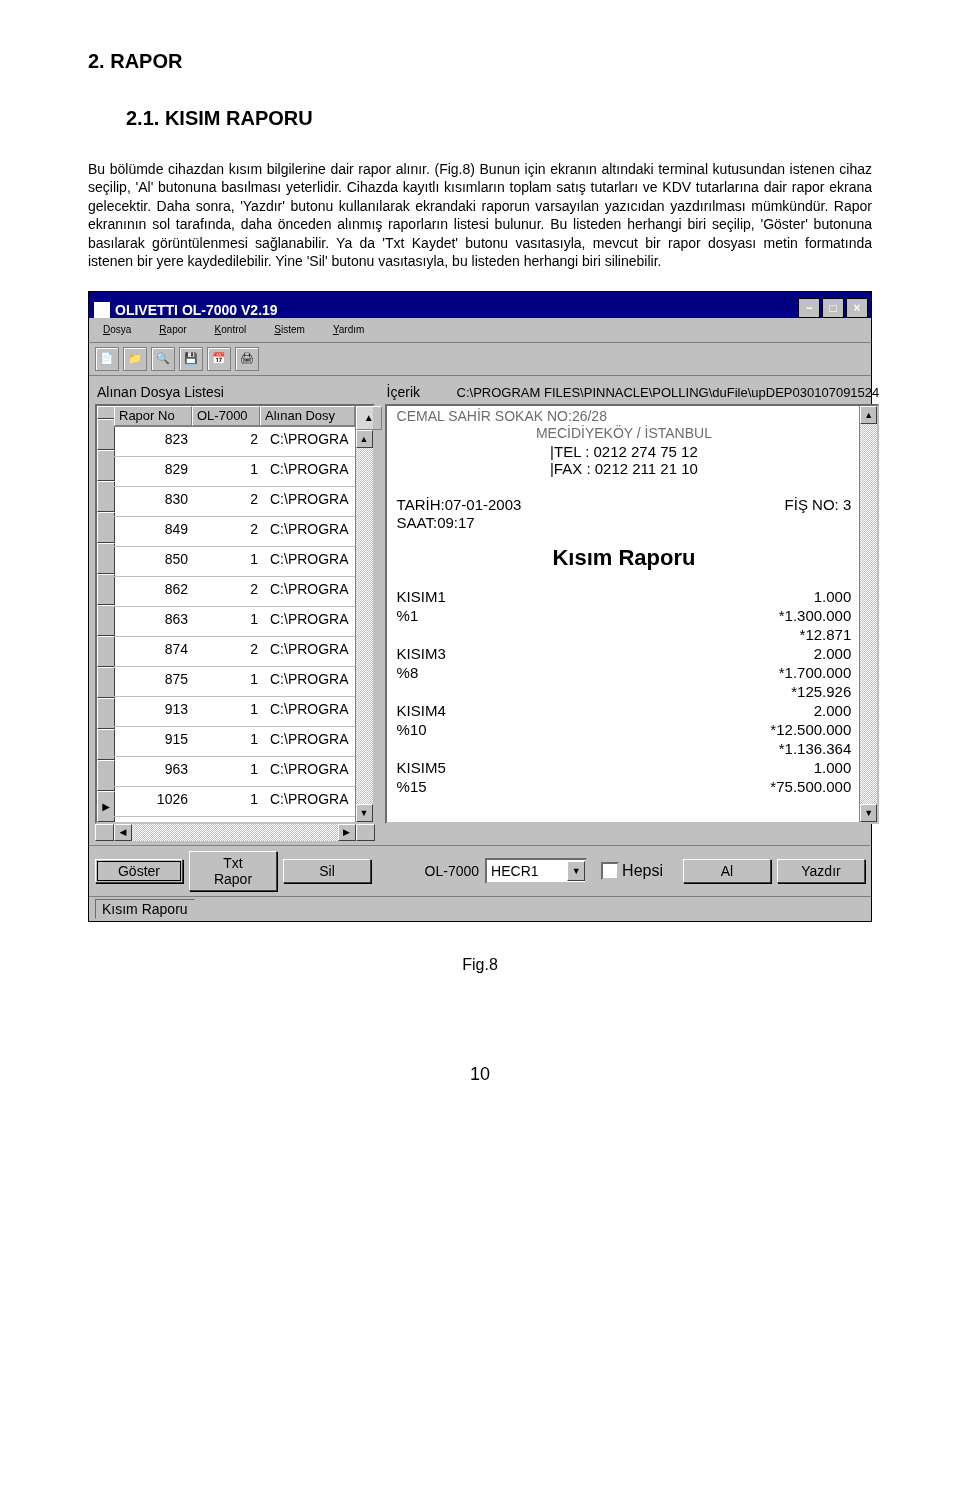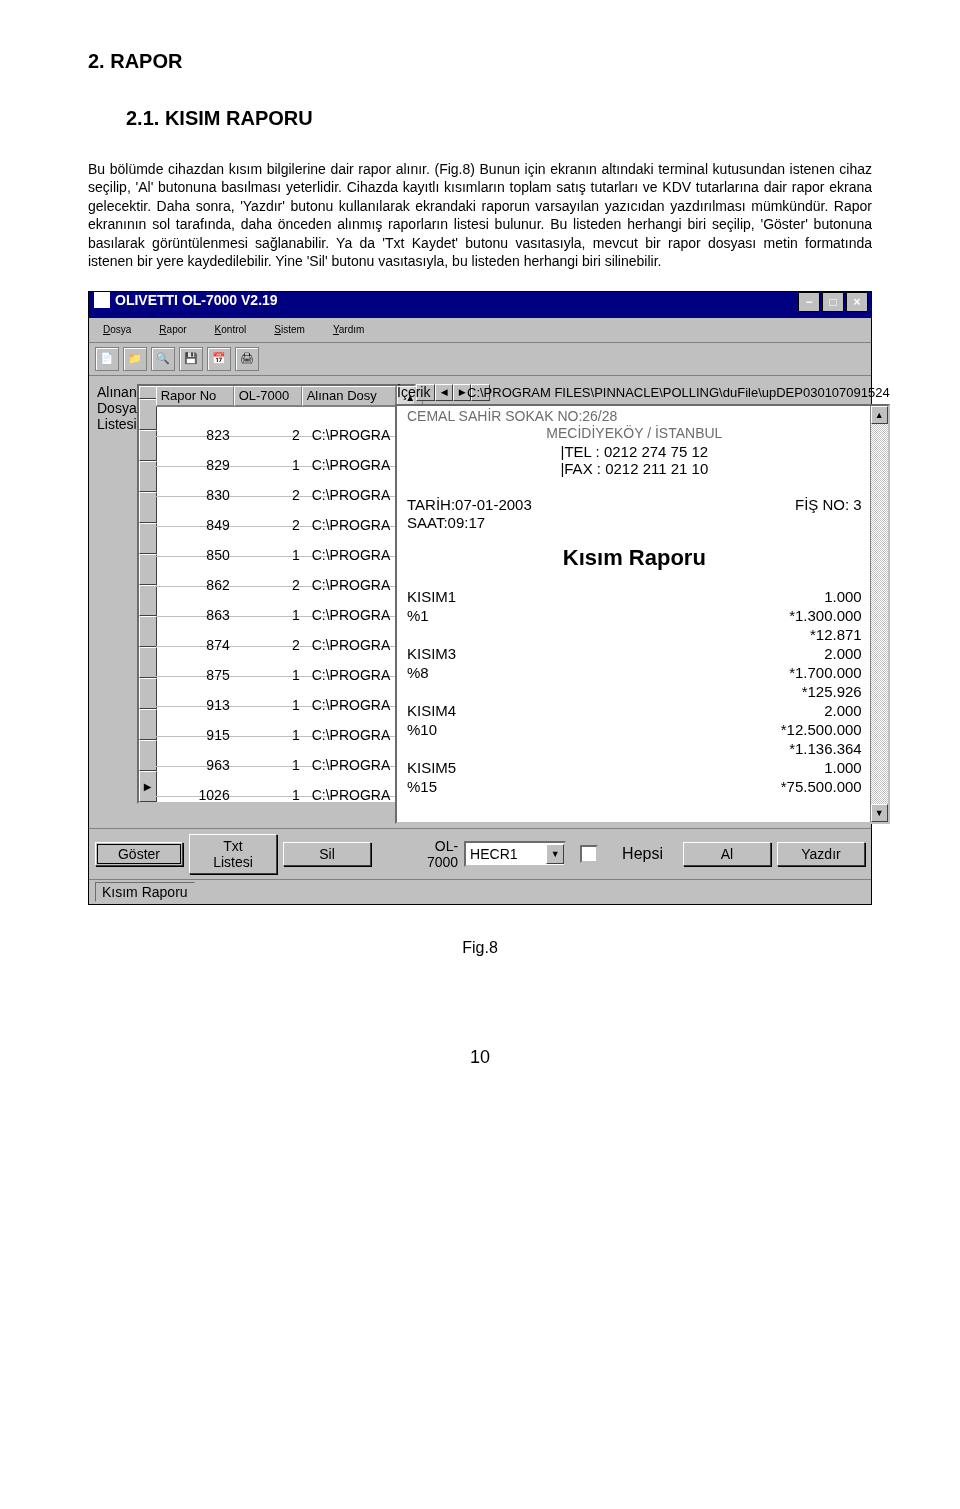--- a/index.html
+++ b/index.html
@@ -1,46 +1,46 @@
 <!DOCTYPE html>
 <html><head>
 <meta charset="utf-8">
 <style>
   html,body{margin:0;padding:0;background:#fff;font-family:Arial,Helvetica,sans-serif;color:#000}
   .page{width:960px;margin:0 auto;background:#fff;padding:50px 88px 30px 88px;box-sizing:border-box}
   .h1{font-weight:bold;font-size:20px;margin:0 0 34px 0}
   .h2{font-weight:bold;font-size:20px;margin:0 0 30px 0;padding-left:38px}
   .para{font-size:14px;line-height:1.32;text-align:justify;margin:0 0 20px 0}
   .screenshot{border:1px solid #000;margin:14px 0 0 0}
-  .titlebar{background:#000080;color:#fff;display:flex;align-items:flex-start;height:26px;font-size:14px}
+  .titlebar{background:#000080;color:#fff;display:flex;align-items:flex-end;height:26px;font-size:14px}
   .titlebar .icon{width:16px;height:16px;background:#fff;margin:0 5px;display:inline-block}
   .titlebar .caption{font-weight:bold;flex:1}
   .titlebar .winbtns{display:flex;gap:2px;margin-right:3px}
   .winbtn{width:20px;height:18px;background:#c0c0c0;border:1px solid #000;display:flex;align-items:center;justify-content:center;font-size:12px;font-weight:bold;cursor:default}
   .menubar{background:#c0c0c0;display:flex;height:24px;align-items:center;font-size:10px;border-bottom:1px solid #808080}
   .menuitem{padding:0 14px;cursor:default}
   .menuitem span.u{text-decoration:underline}
   .toolbar{background:#c0c0c0;height:32px;display:flex;align-items:center;border-bottom:1px solid #808080;padding-left:4px}
   .tbicon{width:22px;height:22px;margin:0 2px;border:1px solid #808080;background:#c0c0c0;box-shadow:inset 1px 1px 0 #fff;display:flex;align-items:center;justify-content:center;font-size:11px}
   .content{background:#c0c0c0;display:flex;padding:8px 6px 4px 6px}
-  .leftpane{width:290px;display:flex;flex-direction:row}
+  .leftpane{width:290px;display:flex;flex-direction:column}
   .panelabel{font-size:14px;color:#000;margin:0 0 4px 2px}
   .listbox{border:2px inset #c0c0c0;background:#fff;display:flex;flex-direction:row;height:416px}
   .listcols{flex:1;display:flex;flex-direction:column}
   .listhdr{display:flex;background:#c0c0c0;border-bottom:1px solid #808080;height:20px;font-size:13px}
   .hcell{border:1px solid;border-color:#fff #808080 #808080 #fff;padding:1px 4px;display:flex;align-items:center;overflow:hidden;white-space:nowrap}
   .hc0{width:68px}
   .hc1{width:58px}
   .hc2{flex:1}
   .hc3{width:16px}
   .vscroll{width:17px;background:#d8d8d8;border-left:1px solid #808080;display:flex;flex-direction:column}
   .sarrow{height:16px;background:#c0c0c0;border:1px solid;border-color:#fff #404040 #404040 #fff;display:flex;align-items:center;justify-content:center;font-size:9px}
   .strack{flex:1;background:repeating-conic-gradient(#c0c0c0 0 25%,#fff 0 50%) 0 0/2px 2px}
   .lrow{display:flex;height:29px;font-size:14px;border-bottom:1px solid #c0c0c0}
-  .lcell{padding:20px 6px;overflow:hidden;white-space:nowrap}
+  .lcell{padding:4px 6px;overflow:hidden;white-space:nowrap}
   .lc0{width:68px;text-align:right}
   .lc1{width:58px;text-align:right}
   .lc2{flex:1}
   .rowmarker{width:16px;background:#c0c0c0;border:1px solid;border-color:#fff #404040 #404040 #fff;display:flex;align-items:center;justify-content:center;font-size:10px}
   .hscroll{display:flex;height:17px;margin-top:0}
   .hscroll .sarrow{width:16px;height:15px}
   .htrack{flex:1;background:repeating-conic-gradient(#c0c0c0 0 25%,#fff 0 50%) 0 0/2px 2px}
   .rightpane{flex:1;margin-left:10px;display:flex;flex-direction:column}
   .rlabelrow{display:flex;align-items:baseline;font-size:14px;margin:0 0 4px 2px}
   .rlabelrow .label{width:70px}
@@ -49,21 +49,21 @@
   .reportinner{flex:1;padding:2px 8px 2px 10px;font-family:Tahoma,Arial,sans-serif;font-size:15px;color:#000;overflow:hidden}
   .grayline{color:#6d6d6d;background:#fff;font-size:14px;line-height:1.25}
   .rptline{display:flex;justify-content:space-between;padding:1px 0;font-size:15px}
   .rpttitle{font-weight:bold;font-size:22px;text-align:center;margin:14px 0 16px 0}
   .btnrow{background:#c0c0c0;display:flex;align-items:center;padding:6px;height:38px;border-top:1px solid #808080;gap:6px}
   .btn{background:#c0c0c0;border:1px solid;border-color:#fff #404040 #404040 #fff;padding:3px 14px;font-size:14px;cursor:default;min-width:58px;text-align:center;box-shadow:1px 1px 0 #000}
   .btn.focused{outline:1px solid #000;outline-offset:-3px}
   .combo{display:flex;align-items:center;background:#fff;border:2px inset #c0c0c0;height:22px}
   .combo input{border:none;background:transparent;font-size:14px;padding:0 4px;width:72px;outline:none}
   .combo .carrow{width:16px;height:18px;background:#c0c0c0;border:1px solid;border-color:#fff #404040 #404040 #fff;display:flex;align-items:center;justify-content:center;font-size:9px}
-  .checkbox{display:flex;align-items:center;gap:24px;margin:0 8px}
+  .checkbox{display:flex;align-items:center;gap:3px;margin:0 8px}
   .cbbox{width:14px;height:14px;background:#fff;border:2px inset #c0c0c0}
   .statusbar{background:#c0c0c0;border-top:1px solid #808080;height:24px;font-size:14px;display:flex;align-items:center;padding:0 6px;color:#000}
   .statuscell{border:1px inset #c0c0c0;padding:1px 6px}
   .figcap{text-align:center;font-size:16px;margin:34px 0 4px 0}
   .pgnum{text-align:center;font-size:18px;margin-top:90px}
   .rowmarkers{width:17px;background:#c0c0c0;display:flex;flex-direction:column}
 </style>
 </head>
 <body>
 
@@ -283,21 +283,21 @@
             <div class="sarrow">▲</div>
             <div class="strack"></div>
             <div class="sarrow">▼</div>
           </div>
         </div>
       </div>
     </div>
 
     <div class="btnrow">
       <div class="btn focused">Göster</div>
-      <div class="btn">Txt Listesi</div>
+      <div class="btn">Txt Rapor</div>
       <div class="btn">Sil</div>
       <div style="flex:0 0 40px"></div>
       <div style="font-size:14px;width:72px;text-align:right">OL-7000</div>
       <div class="combo">
         <input value="HECR1" style="">
         <div class="carrow">▼</div>
       </div>
       <div class="checkbox">
         <div class="cbbox"></div>
         <span>Hepsi</span>

